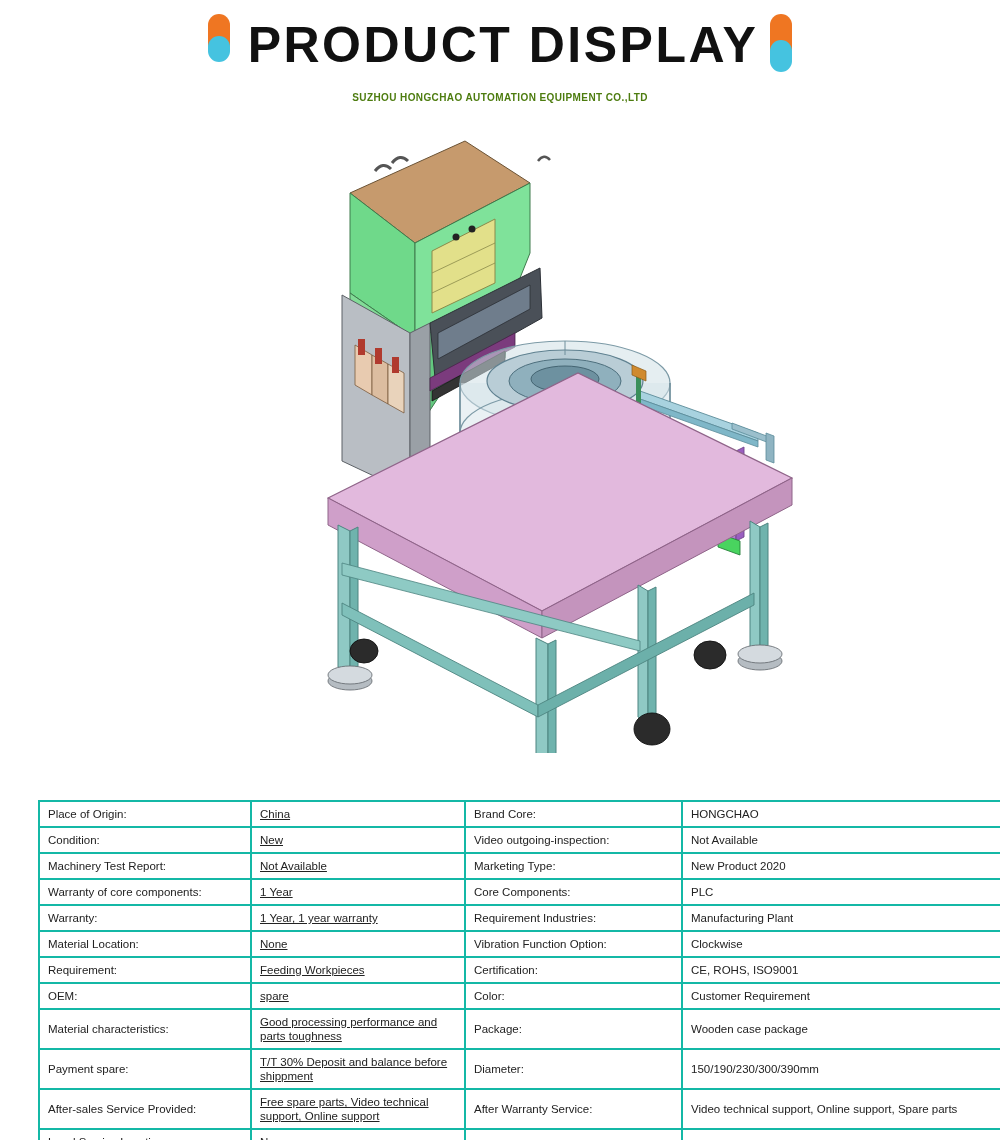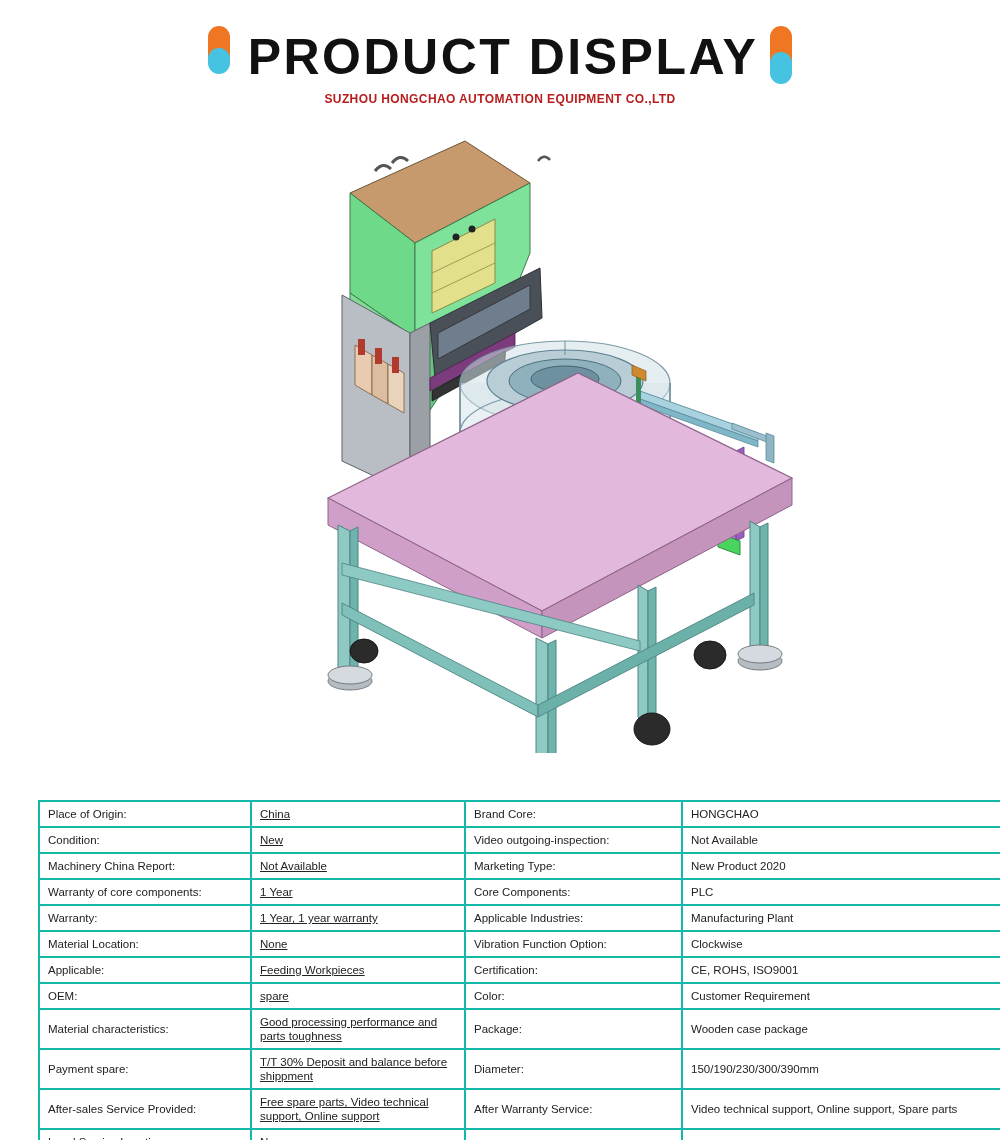--- a/index.html
+++ b/index.html
@@ -21,21 +21,21 @@
   }
 
   
   .header {
     position: relative;
     width: 1000px;
     height: 118px;
     display: flex;
     flex-direction: column;
     align-items: center;
-    justify-content: center;
+    justify-content: flex-start;
     padding-top: 14px;
     box-sizing: border-box;
   }
   .title-row {
     position: relative;
     display: flex;
     align-items: center;
     justify-content: center;
     height: 62px;
   }
@@ -69,25 +69,25 @@
     background: #45c3e0;
     height: 44px;
     top: 18px;
     left: 0;
   }
   .pill-group.left .pill-orange { top: 0px; left: 2px; }
   .pill-group.left .pill-blue { top: 22px; left: 2px; height: 26px; }
   .pill-group.right .pill-orange { top: 0px; left: 2px; height: 50px;}
   .pill-group.right .pill-blue { top: 26px; left: 2px; height: 32px;}
   .subtitle {
-    margin-top: 4px;
-    font-size: 12px;
+    margin-top: 16px;
+    font-size: 10px;
     font-weight: bold;
     letter-spacing: 0.4px;
-    color: #b91c1c;
+    color: #4d7c0f;
     text-align: center;
   }
 
   
   .product-area {
     position: relative;
     width: 1000px;
     height: 660px;
   }
   .machine {
@@ -276,45 +276,45 @@
           <td class="label2">Brand Core:</td>
           <td class="value2">HONGCHAO</td>
         </tr>
         <tr>
           <td class="label">Condition:</td>
           <td class="value">New</td>
           <td class="label2">Video outgoing-inspection:</td>
           <td class="value2">Not Available</td>
         </tr>
         <tr>
-          <td class="label">Machinery China Report:</td>
+          <td class="label">Machinery Test Report:</td>
           <td class="value">Not Available</td>
           <td class="label2">Marketing Type:</td>
           <td class="value2">New Product 2020</td>
         </tr>
         <tr>
           <td class="label">Warranty of core components:</td>
           <td class="value">1 Year</td>
           <td class="label2">Core Components:</td>
           <td class="value2">PLC</td>
         </tr>
         <tr>
           <td class="label">Warranty:</td>
           <td class="value">1 Year, 1 year warranty</td>
-          <td class="label2">Applicable Industries:</td>
+          <td class="label2">Requirement Industries:</td>
           <td class="value2">Manufacturing Plant</td>
         </tr>
         <tr>
           <td class="label">Material Location:</td>
           <td class="value">None</td>
           <td class="label2">Vibration Function Option:</td>
           <td class="value2">Clockwise</td>
         </tr>
         <tr>
-          <td class="label">Applicable:</td>
+          <td class="label">Requirement:</td>
           <td class="value">Feeding Workpieces</td>
           <td class="label2">Certification:</td>
           <td class="value2">CE, ROHS, ISO9001</td>
         </tr>
         <tr>
           <td class="label">OEM:</td>
           <td class="value">spare</td>
           <td class="label2">Color:</td>
           <td class="value2">Customer Requirement</td>
         </tr>

